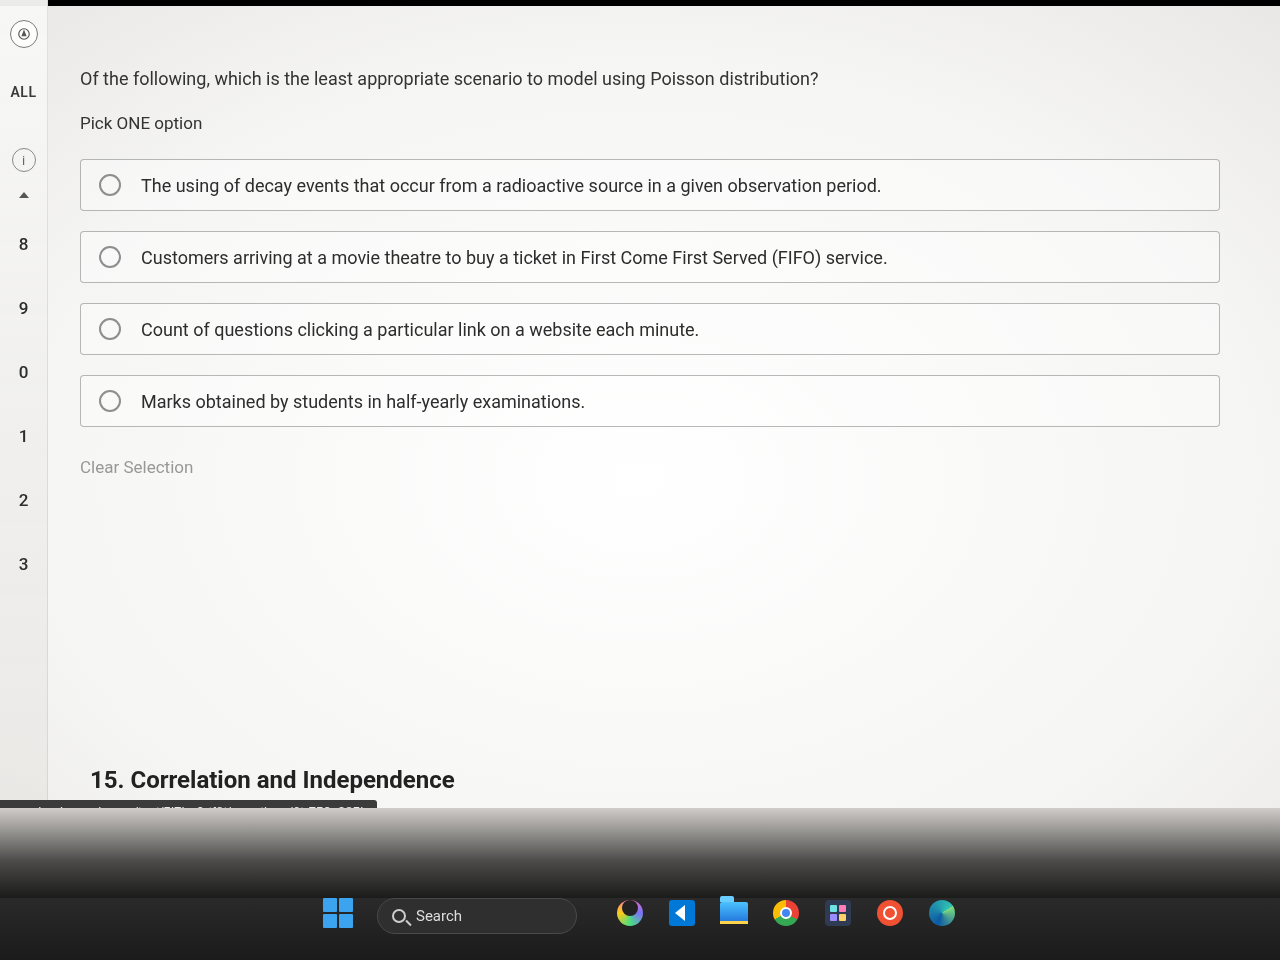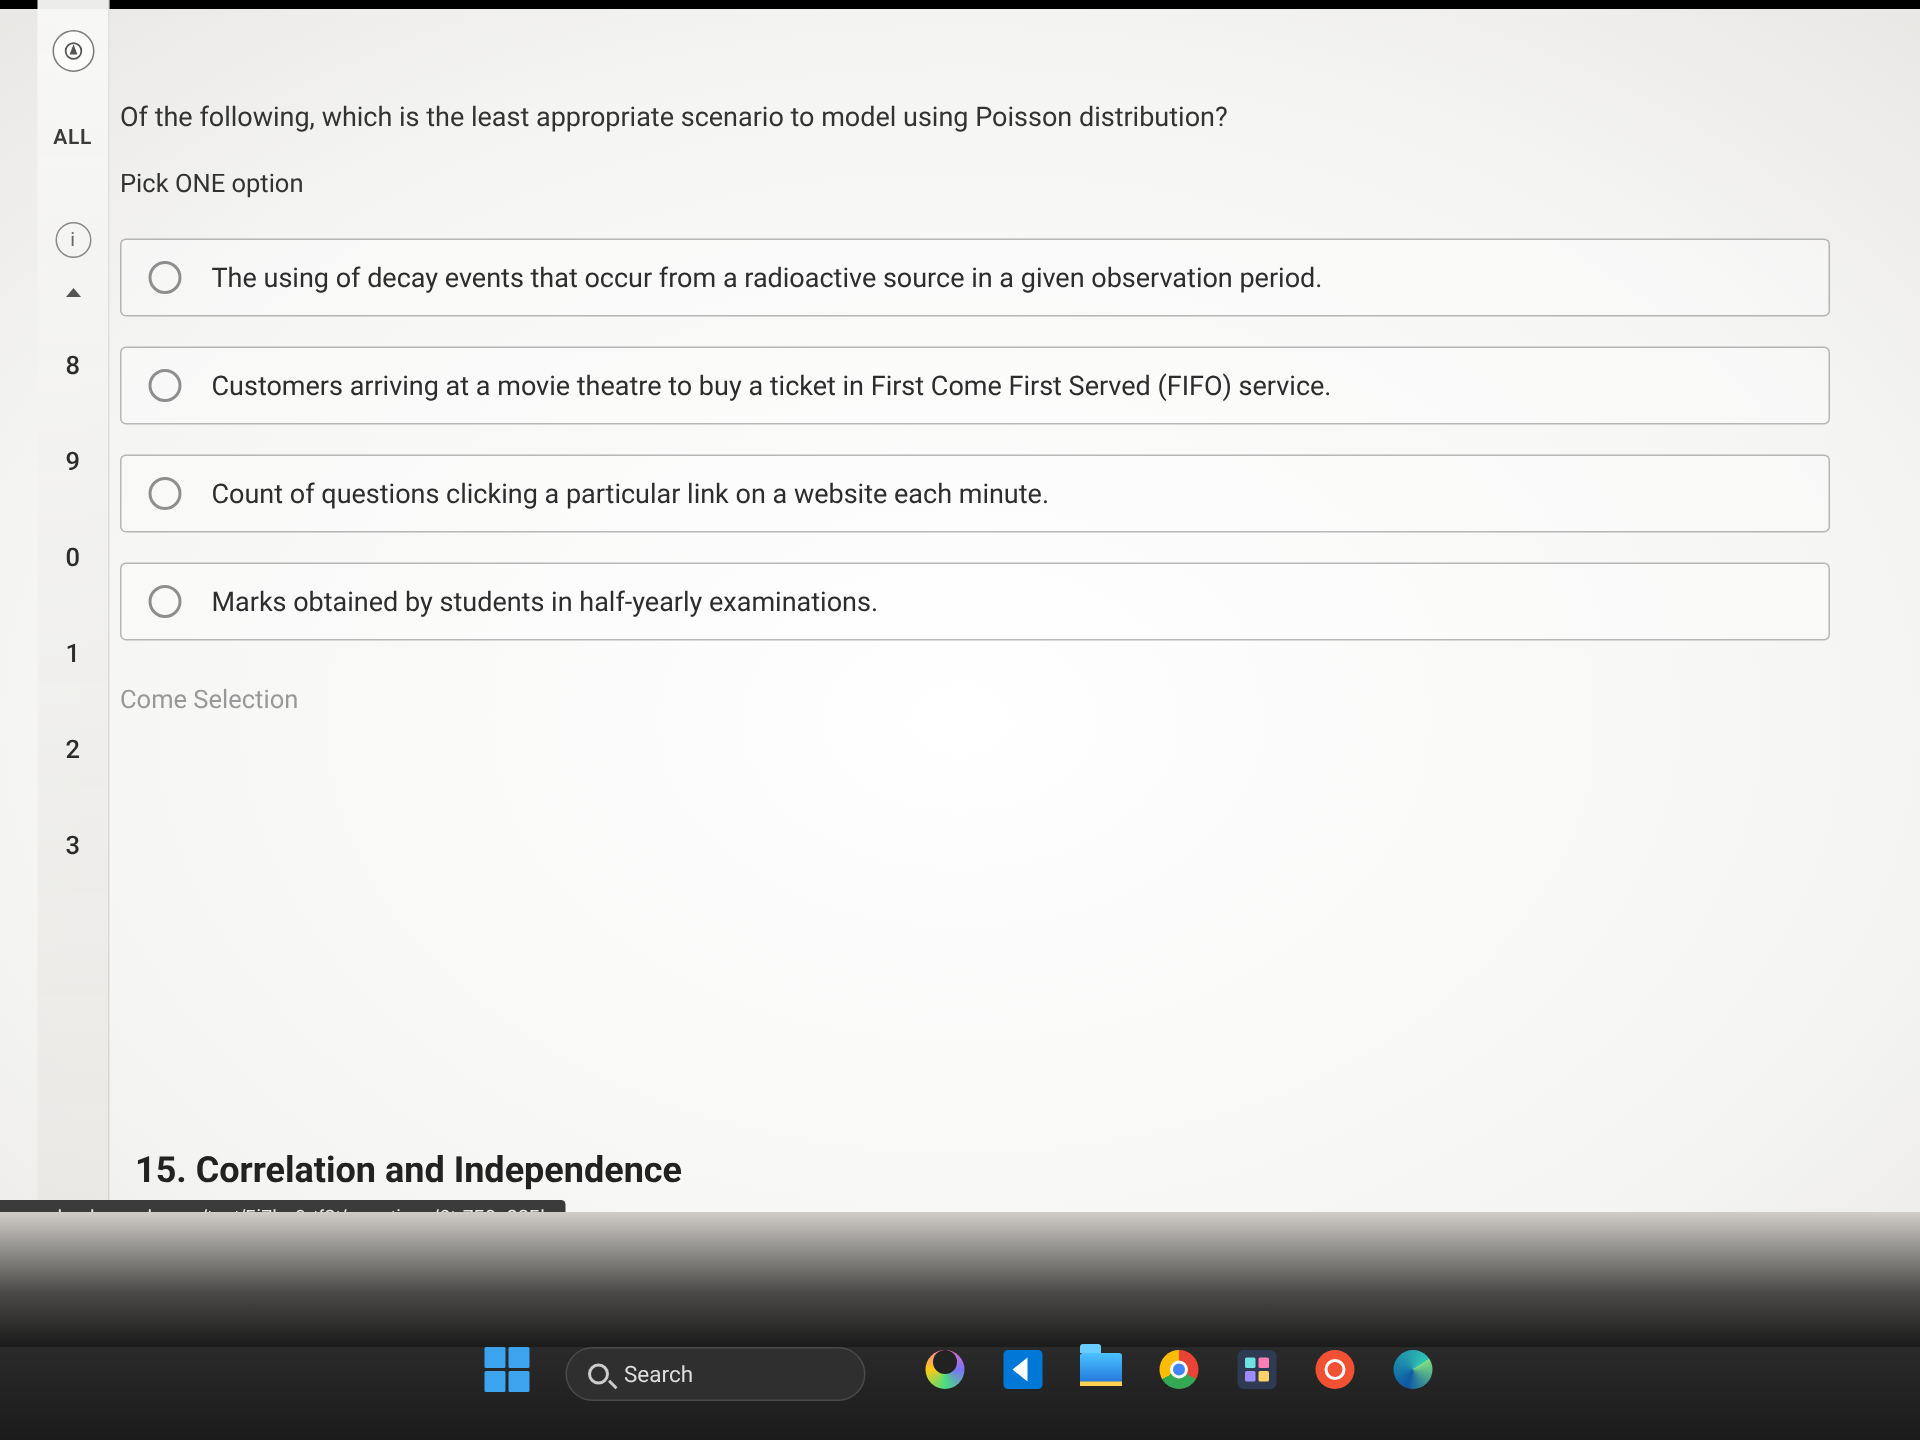--- a/index.html
+++ b/index.html
@@ -9,21 +9,20 @@
     width: 1280px; height: 960px;
     background: radial-gradient(ellipse 110% 100% at 50% 50%, #ffffff 0%, #f5f5f4 45%, #e3e1de 78%, #cfccc8 100%);
   }
   .sidebar {
     position: absolute;
     left: 0; top: 0; width: 48px; height: 840px;
     background: linear-gradient(180deg, rgba(248,248,247,.95), rgba(232,231,228,.9));
     border-right: 1px solid rgba(160,160,160,.25);
     display: flex; flex-direction: column; align-items: center;
     padding-top: 20px;
-    margin-left: 25px;
   }
   .sidebar .icon-btn {
     width: 28px; height: 28px; border-radius: 50%;
     border: 1.5px solid #7a7a7a; background: #fdfdfc;
     display: flex; align-items: center; justify-content: center;
     font-size: 14px; color: #555; margin-bottom: 28px;
     cursor: pointer;
   }
   .sidebar .all-label { font-size: 14px; color: #3a3a3a; font-weight: 600; letter-spacing: .5px; margin: 8px 0 48px; }
   .sidebar .info-btn {
@@ -160,21 +159,21 @@
     </div>
     <div class="option">
       <span class="radio"></span>
       <span class="opt-text">Count of questions clicking a particular link on a website each minute.</span>
     </div>
     <div class="option">
       <span class="radio"></span>
       <span class="opt-text">Marks obtained by students in half-yearly examinations.</span>
     </div>
 
-    <span class="clear-sel">Come Selection</span>
+    <span class="clear-sel">Clear Selection</span>
   </div>
 
   <div class="next-q">15. Correlation and Independence</div>
 
   <div class="url-tip">www.hackerrank.com/test/5i7hp0rtf8t/questions/6tr759c385k</div>
 
   <div class="bottom-black-gap"></div>
 
   <div class="taskbar">
     <div class="start-btn">

